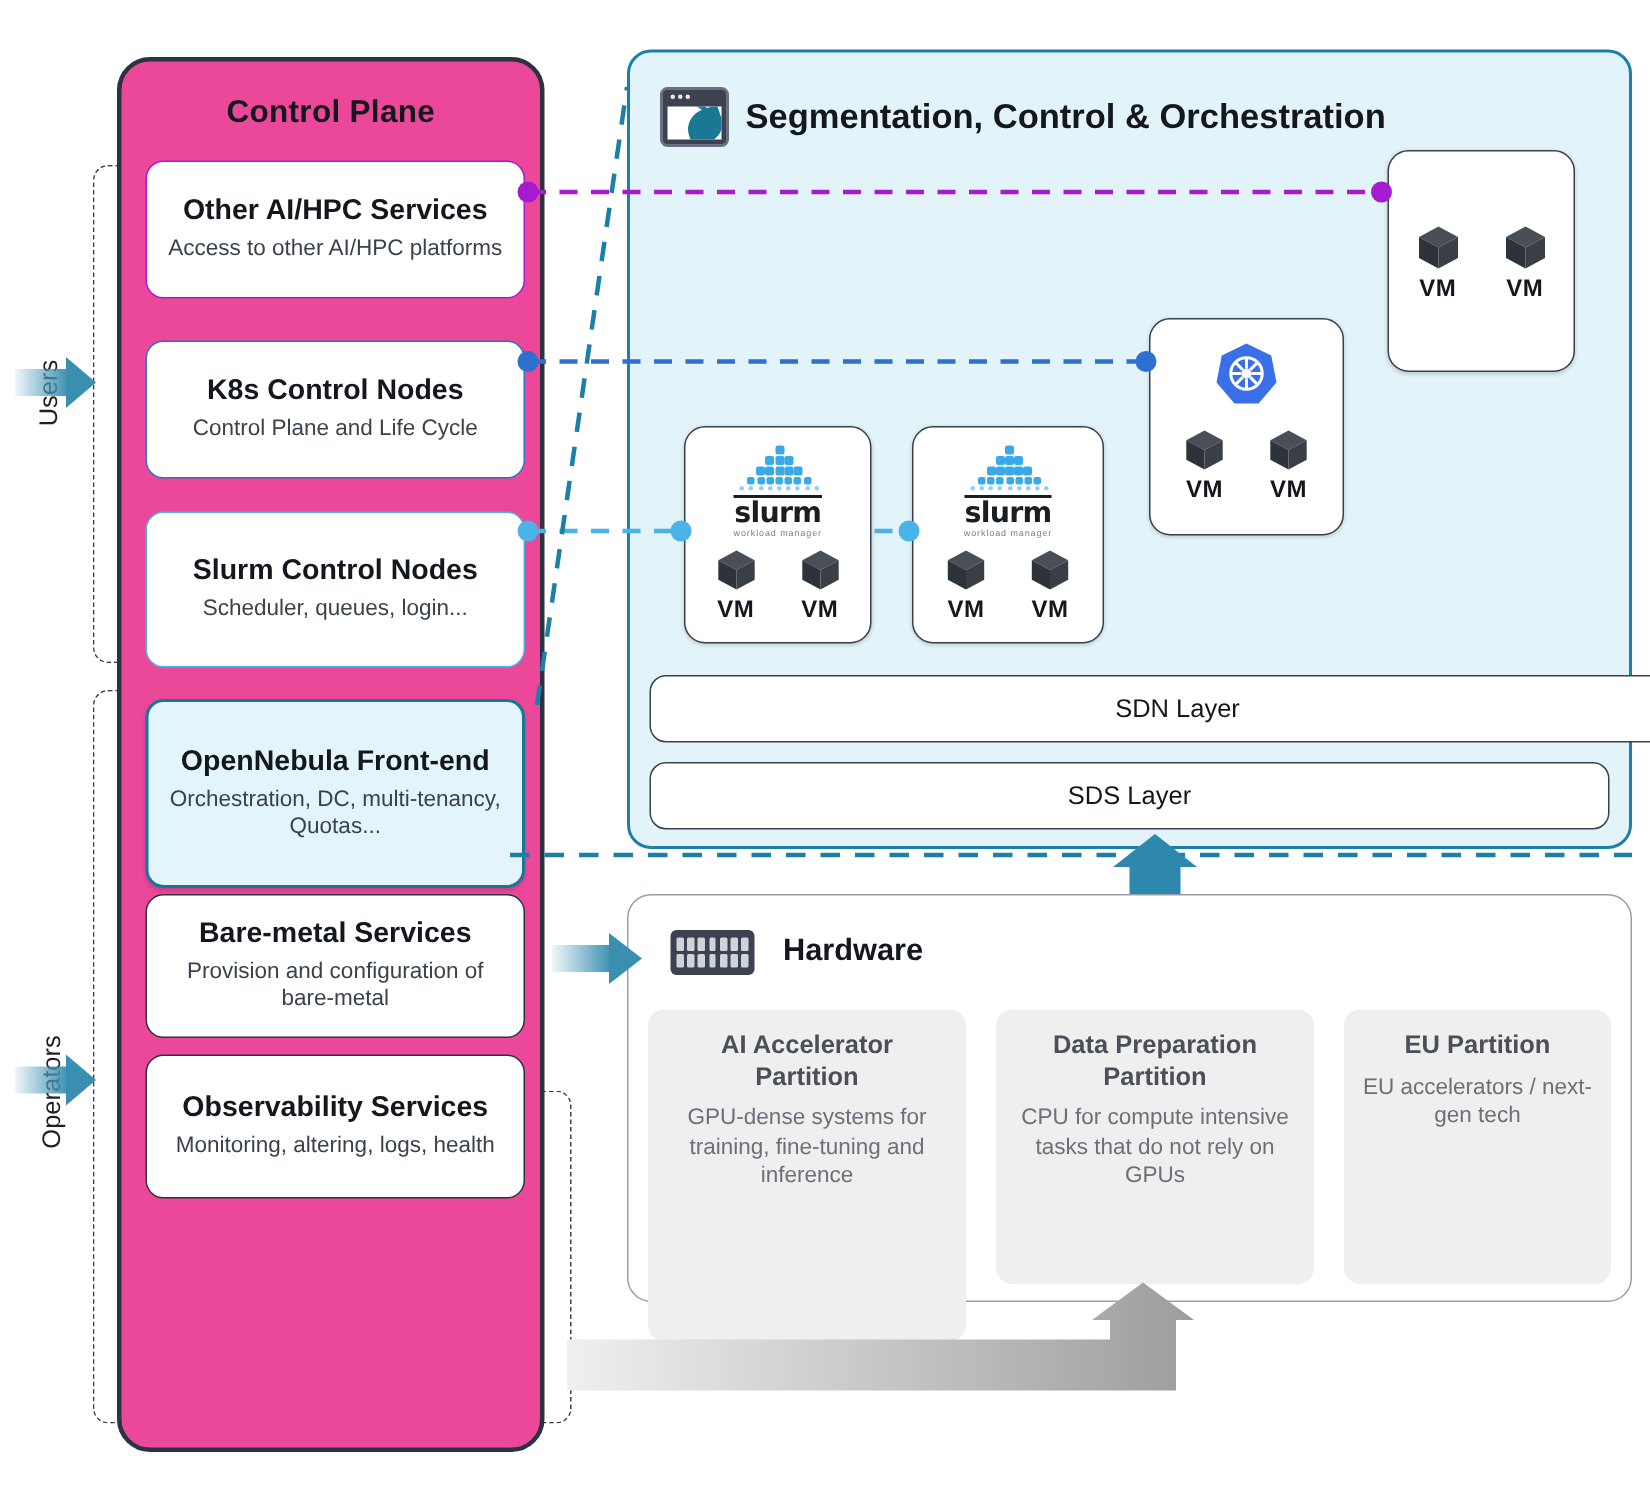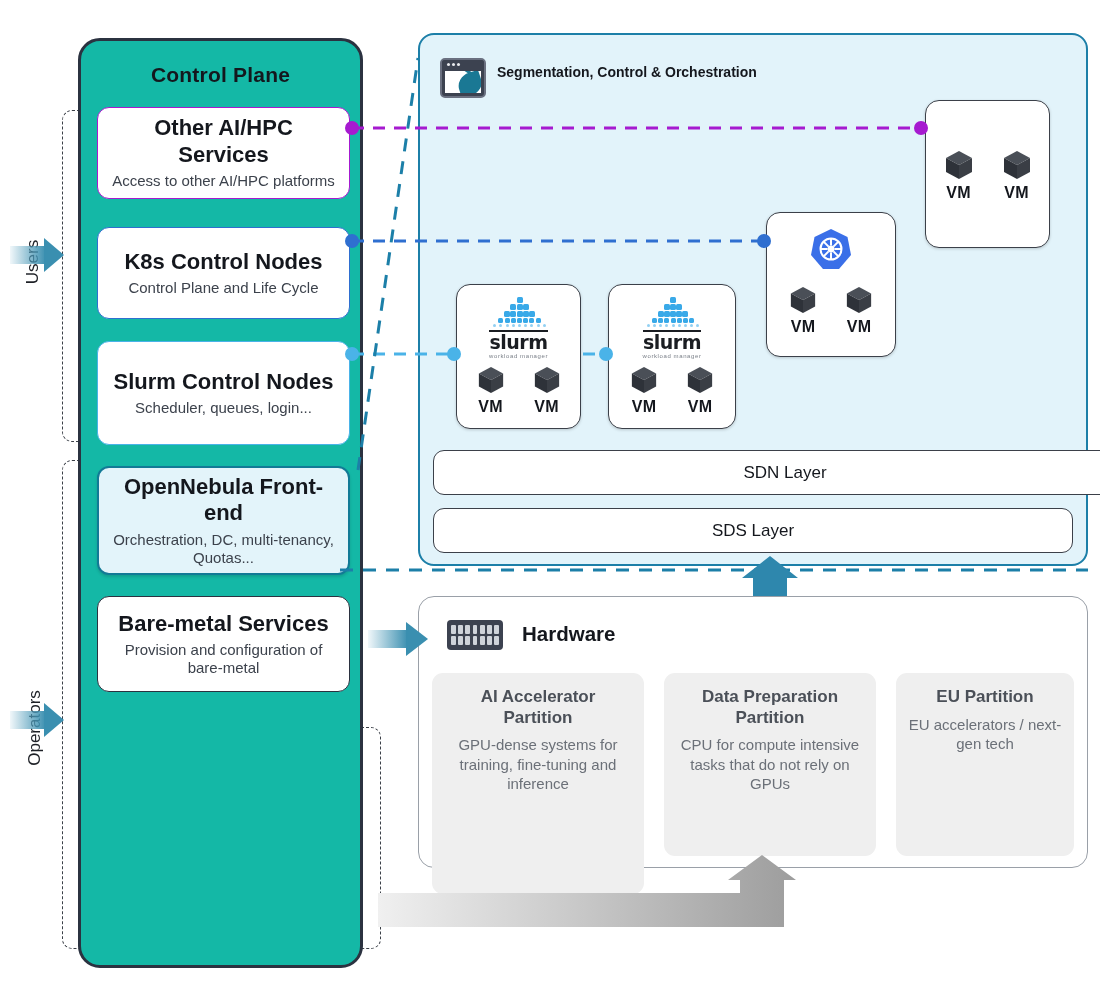--- a/index.html
+++ b/index.html
@@ -14,44 +14,44 @@
   .dash-bracket{position:absolute;border:1.6px dashed #3a3f47;border-right:none;border-radius:10px 0 0 10px;}
   .teal-arrow{position:absolute;height:34px;}
   .teal-arrow .shaft{position:absolute;left:0;top:8px;height:18px;width:36px;
       background:linear-gradient(90deg,rgba(198,224,236,.25),#3a8fb0);}
   .teal-arrow .head{position:absolute;left:34px;top:0;width:0;height:0;
       border-top:17px solid transparent;border-bottom:17px solid transparent;border-left:20px solid #3a8fb0;}
 
   
   #control-plane{
     position:absolute;left:78px;top:38px;width:285px;height:930px;
-    border:3px solid #2b3240;border-radius:22px;background:#14b8a6;box-sizing:border-box;
+    border:3px solid #2b3240;border-radius:22px;background:#ec4899;box-sizing:border-box;
   }
   #cp-title{position:absolute;left:0;right:0;top:22px;text-align:center;
     font-size:21px;font-weight:700;color:#14171d;letter-spacing:.2px;}
 
   .svc{
     position:absolute;left:16px;width:253px;box-sizing:border-box;
     border:1.6px solid #2b3240;border-radius:12px;background:#fff;
     display:flex;flex-direction:column;align-items:center;justify-content:center;
     padding:6px 10px;text-align:center;
   }
-  .svc .t{font-size:22px;font-weight:700;color:#14171d;line-height:1.2;}
+  .svc .t{font-size:19px;font-weight:700;color:#14171d;line-height:1.2;}
   .svc .s{font-size:15px;font-weight:400;color:#3c424c;line-height:1.22;margin-top:4px;}
   .svc.purple{border-color:#a61ad0;}
   .svc.blue  {border-color:#2f6fd0;}
   .svc.lblue {border-color:#4ab3e8;}
   .svc.teal  {border:2.6px solid #127a96;background:#e3f4fa;box-shadow:0 2px 3px rgba(0,0,0,.14);}
 
   
   #seg-panel{
     position:absolute;left:418px;top:33px;width:670px;height:533px;
     border:2.6px solid #1c7fa8;border-radius:16px;background:#e2f3fa;box-sizing:border-box;
   }
-  #seg-title{position:absolute;left:497px;top:64px;font-size:14px;font-weight:700;color:#14171d;}
+  #seg-title{position:absolute;left:497px;top:64px;font-size:23px;font-weight:700;color:#14171d;}
 
   
   .brow-ico{position:absolute;left:440px;top:58px;width:46px;height:40px;
      background:#3c4250;border:2px solid #6a7080;border-radius:5px;box-sizing:border-box;overflow:hidden;}
   .brow-ico .bar{position:absolute;left:0;top:0;width:100%;height:9px;background:#3c4250;}
   .brow-ico .dot{position:absolute;top:3px;width:3px;height:3px;border-radius:50%;background:#e8eaee;}
   .brow-ico .body{position:absolute;left:3px;top:11px;right:3px;bottom:3px;background:#fff;overflow:hidden;}
   .brow-ico .feather{position:absolute;right:-1px;bottom:-2px;width:24px;height:22px;background:#1a7894;
      border-radius:60% 10% 55% 12%;transform:rotate(-18deg);}
   .brow-ico .quill{position:absolute;right:1px;top:1px;width:18px;height:3px;background:#1a7894;
@@ -126,30 +126,34 @@
   <div class="svc blue" style="top:186px;height:92px;">
     <div class="t">K8s Control Nodes</div>
     <div class="s">Control Plane and Life Cycle</div>
   </div>
 
   <div class="svc lblue" style="top:300px;height:104px;">
     <div class="t">Slurm Control Nodes</div>
     <div class="s">Scheduler, queues, login...</div>
   </div>
 
-  <div class="svc teal" style="top:425px;height:109px;">
+  <div class="svc teal" style="top:425px;height:126px;">
     <div class="t">OpenNebula Front-end</div>
     <div class="s">Orchestration, DC, multi-tenancy, Quotas...</div>
   </div>
 
   <div class="svc" style="top:555px;height:96px;">
     <div class="t">Bare-metal Services</div>
     <div class="s">Provision and configuration of bare-metal</div>
   </div>
 
+  <div class="svc" style="top:662px;height:96px;">
+    <div class="t">Observability Services</div>
+    <div class="s">Monitoring, altering, logs, health</div>
+  </div>
 
 </div>
 
 <div id="seg-panel"></div>
 
 <div class="brow-ico">
   <div class="bar"></div>
   <div class="dot" style="left:5px;background:#e8eaee;"></div>
   <div class="dot" style="left:10px;background:#e8eaee;"></div>
   <div class="dot" style="left:15px;background:#e8eaee;"></div>

